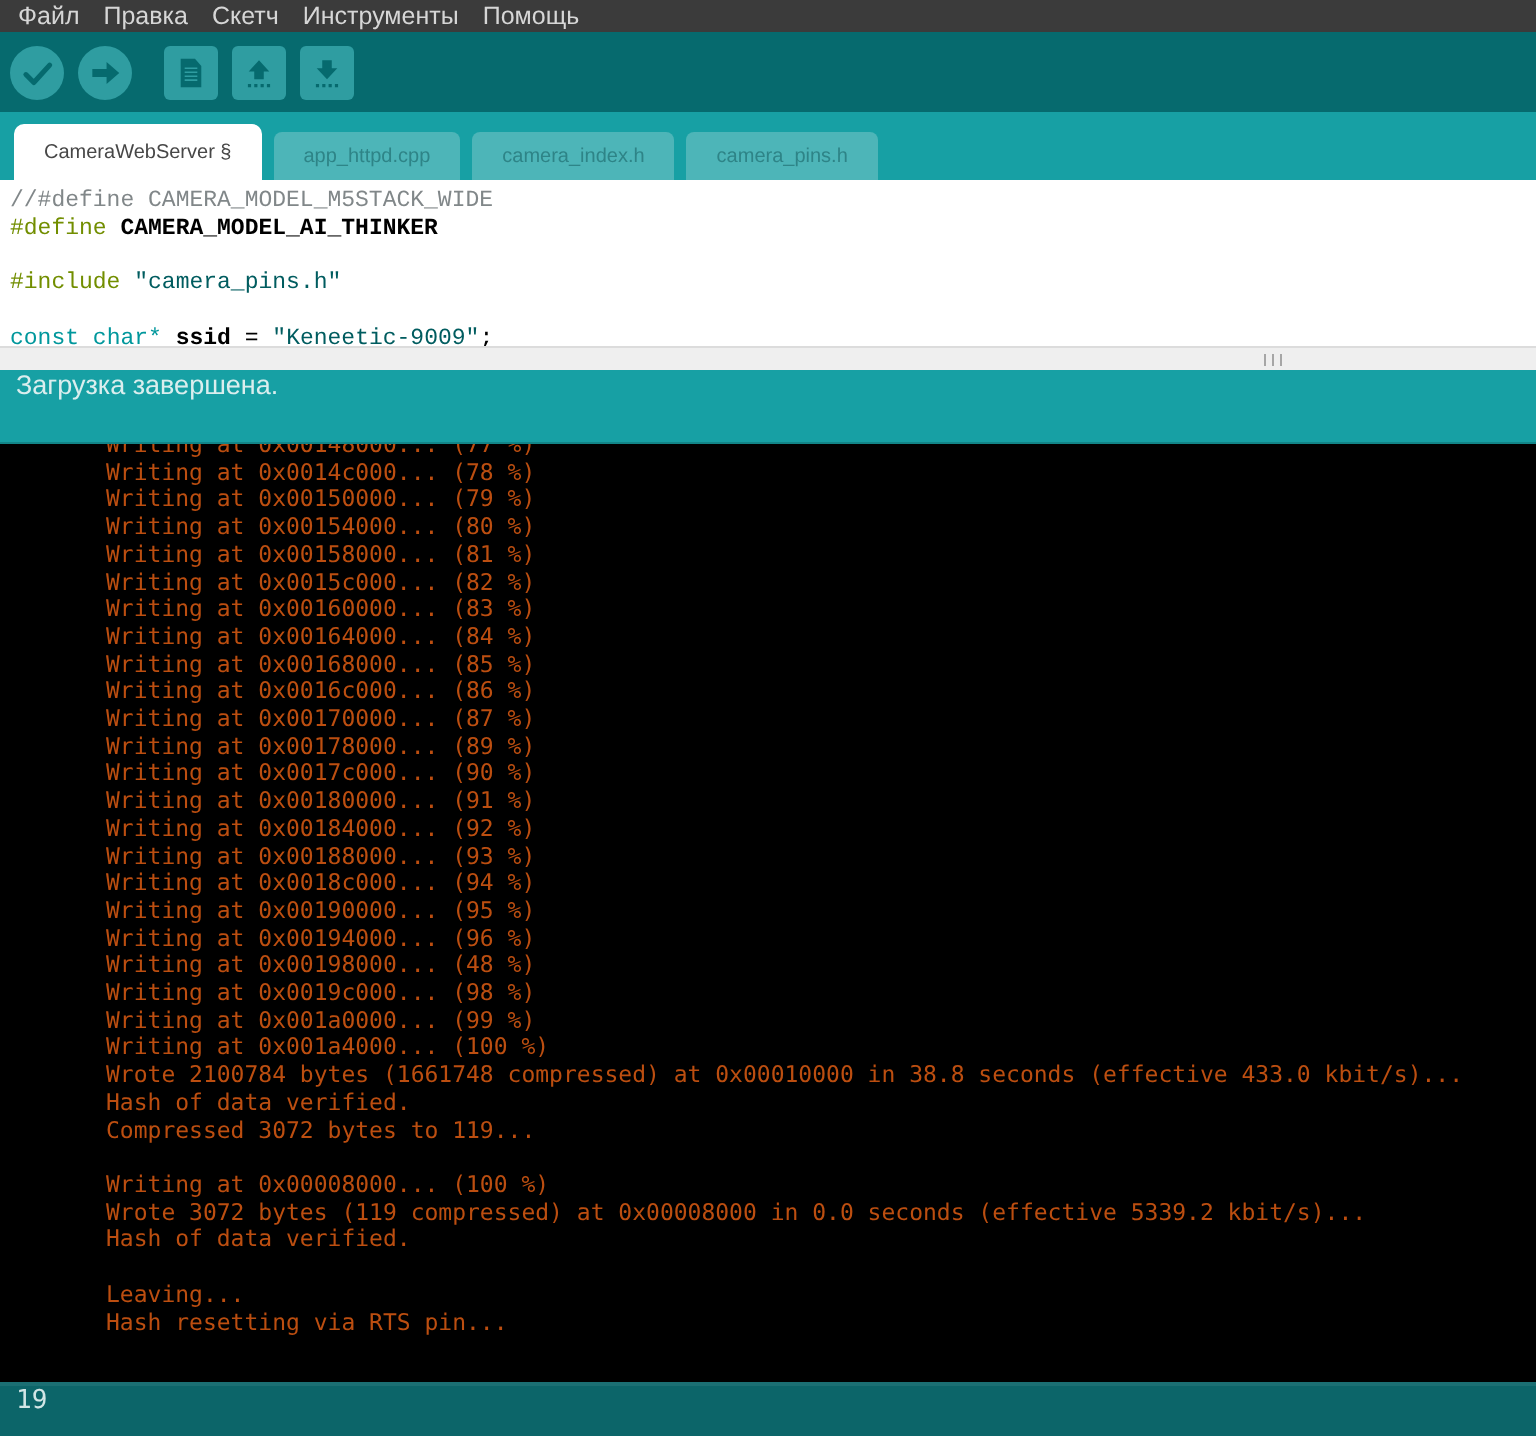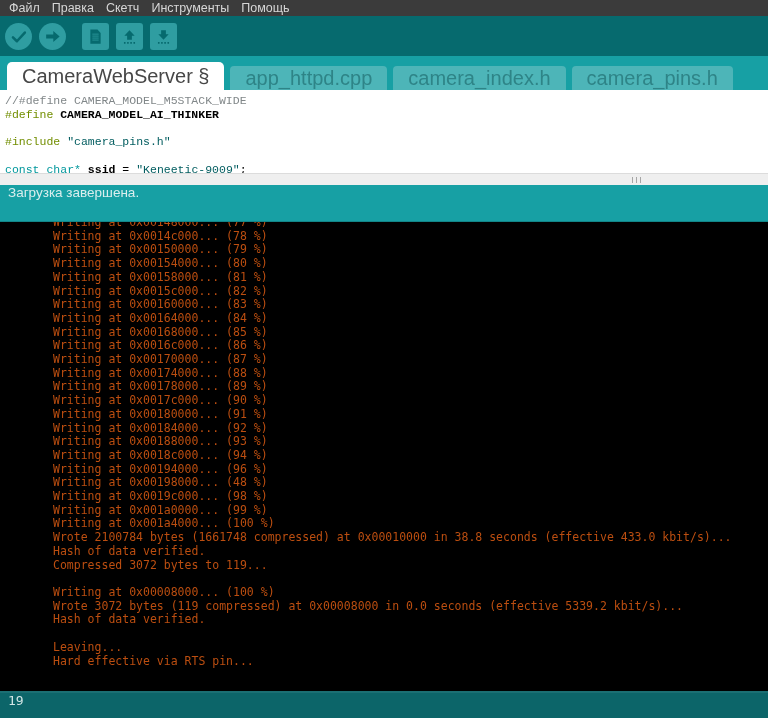--- a/index.html
+++ b/index.html
@@ -15,21 +15,21 @@
   
   .toolbar { height:40px; background:var(--toolbar-teal,#066a6e); display:flex; align-items:center; padding-left:5px; flex:0 0 auto; }
   .tbtn { width:27px; height:27px; background:var(--button-teal,#2f9da1); color:var(--toolbar-teal,#066a6e); display:flex; align-items:center; justify-content:center; margin-right:7px; cursor:pointer; }
   .tbtn.circle { border-radius:50%; }
   .tbtn.square { border-radius:3px; }
   .toolbar > .tbtn:nth-child(3) { margin-left:9px; }
   .tbtn svg { display:block; }
 
   
   .tabbar { height:34px; background:var(--accent,#17a0a4); display:flex; align-items:flex-end; padding-left:7px; flex:0 0 auto; }
-  .tab { display:flex; align-items:center; font-size:20px; padding:0 15px; margin-right:6px; white-space:nowrap; cursor:pointer; }
+  .tab { display:flex; align-items:center; font-size:10px; padding:0 15px; margin-right:6px; white-space:nowrap; cursor:pointer; }
   .tab.active { background:#ffffff; color:#474747; height:28px; border-radius:5px 5px 0 0; }
   .tab.inactive { background:var(--inactive-tab,#4db5b8); color:#2e8487; height:24px; border-radius:4px 4px 0 0;margin-top:10px; }
 
   
   .editor { height:83px; background:#ffffff; padding:4px 0 0 5px; font-family:Liberation Mono, monospace; font-size:11.5px; line-height:13.8px; white-space:pre; overflow:hidden; flex:0 0 auto; cursor:text; }
   .tok-comment    { color:#818789; }
   .tok-directive  { color:#728E00; }
   .tok-keyword    { color:#00979C; }
   .tok-string     { color:#005C5F; }
   .tok-identifier { color:#000000; font-weight:bold; }
@@ -131,42 +131,42 @@
         <div class="console-line">Writing at 0x0014c000... (78 %)</div>
         <div class="console-line">Writing at 0x00150000... (79 %)</div>
         <div class="console-line">Writing at 0x00154000... (80 %)</div>
         <div class="console-line">Writing at 0x00158000... (81 %)</div>
         <div class="console-line">Writing at 0x0015c000... (82 %)</div>
         <div class="console-line">Writing at 0x00160000... (83 %)</div>
         <div class="console-line">Writing at 0x00164000... (84 %)</div>
         <div class="console-line">Writing at 0x00168000... (85 %)</div>
         <div class="console-line">Writing at 0x0016c000... (86 %)</div>
         <div class="console-line">Writing at 0x00170000... (87 %)</div>
-        <div class="console-line">Writing at 0x00174000... (88 %)</div>
         <div class="console-line">Writing at 0x00178000... (89 %)</div>
         <div class="console-line">Writing at 0x0017c000... (90 %)</div>
         <div class="console-line">Writing at 0x00180000... (91 %)</div>
         <div class="console-line">Writing at 0x00184000... (92 %)</div>
         <div class="console-line">Writing at 0x00188000... (93 %)</div>
         <div class="console-line">Writing at 0x0018c000... (94 %)</div>
+        <div class="console-line">Writing at 0x00190000... (95 %)</div>
         <div class="console-line">Writing at 0x00194000... (96 %)</div>
         <div class="console-line">Writing at 0x00198000... (48 %)</div>
         <div class="console-line">Writing at 0x0019c000... (98 %)</div>
         <div class="console-line">Writing at 0x001a0000... (99 %)</div>
         <div class="console-line">Writing at 0x001a4000... (100 %)</div>
         <div class="console-line">Wrote 2100784 bytes (1661748 compressed) at 0x00010000 in 38.8 seconds (effective 433.0 kbit/s)...</div>
         <div class="console-line">Hash of data verified.</div>
         <div class="console-line">Compressed 3072 bytes to 119...</div>
         <div class="console-line">&nbsp;</div>
         <div class="console-line">Writing at 0x00008000... (100 %)</div>
         <div class="console-line">Wrote 3072 bytes (119 compressed) at 0x00008000 in 0.0 seconds (effective 5339.2 kbit/s)...</div>
         <div class="console-line">Hash of data verified.</div>
         <div class="console-line">&nbsp;</div>
         <div class="console-line">Leaving...</div>
-        <div class="console-line">Hard effective via RTS pin...</div>
+        <div class="console-line">Hash resetting via RTS pin...</div>
       </div>
   </div>
 
   <div class="footer">
     <span class="lineno">19</span>
   </div>
 
 </div>
 
 </body></html>

